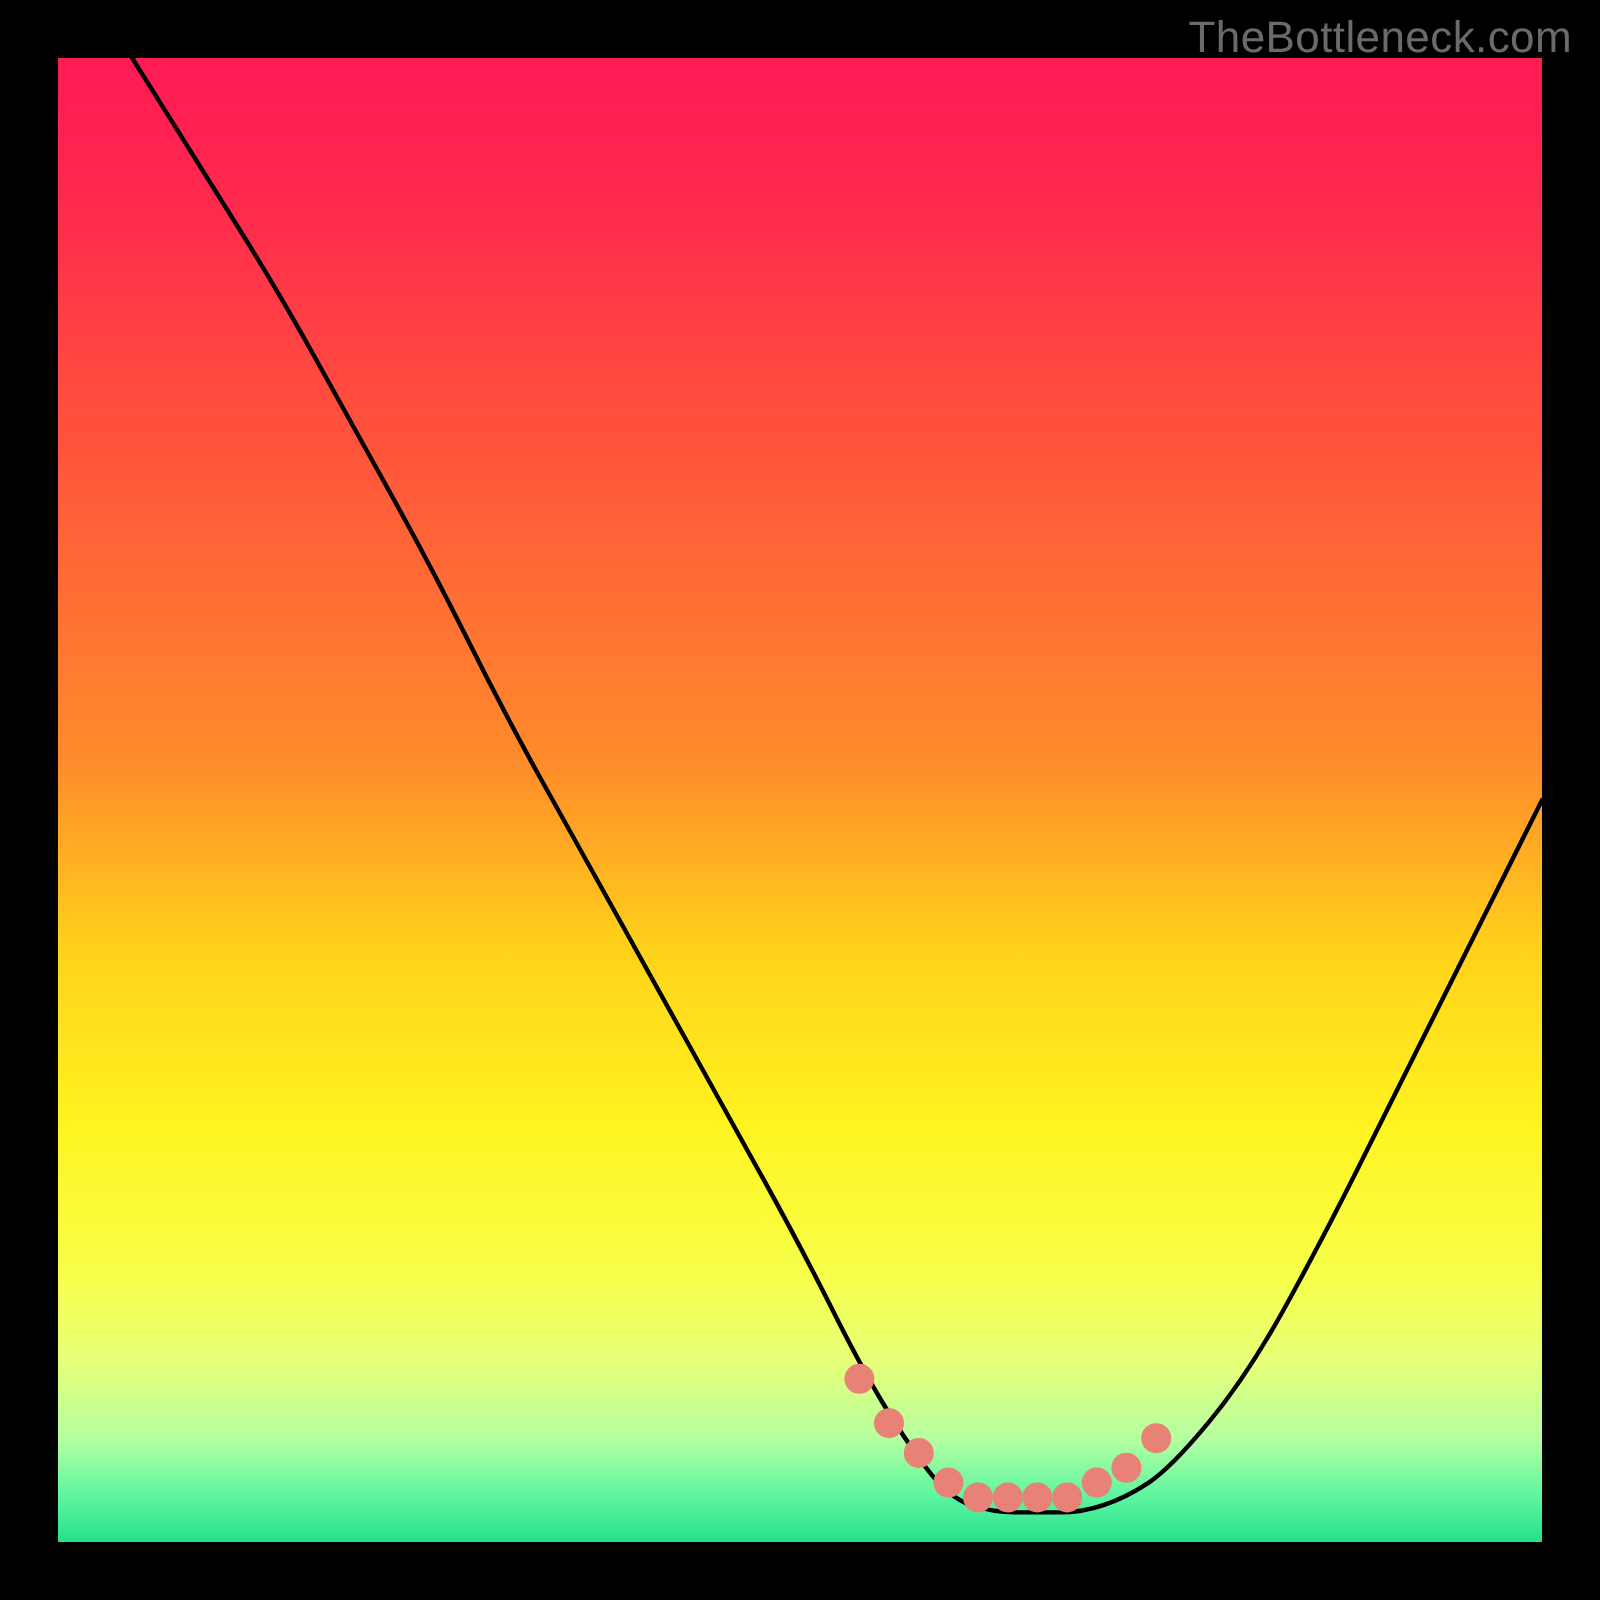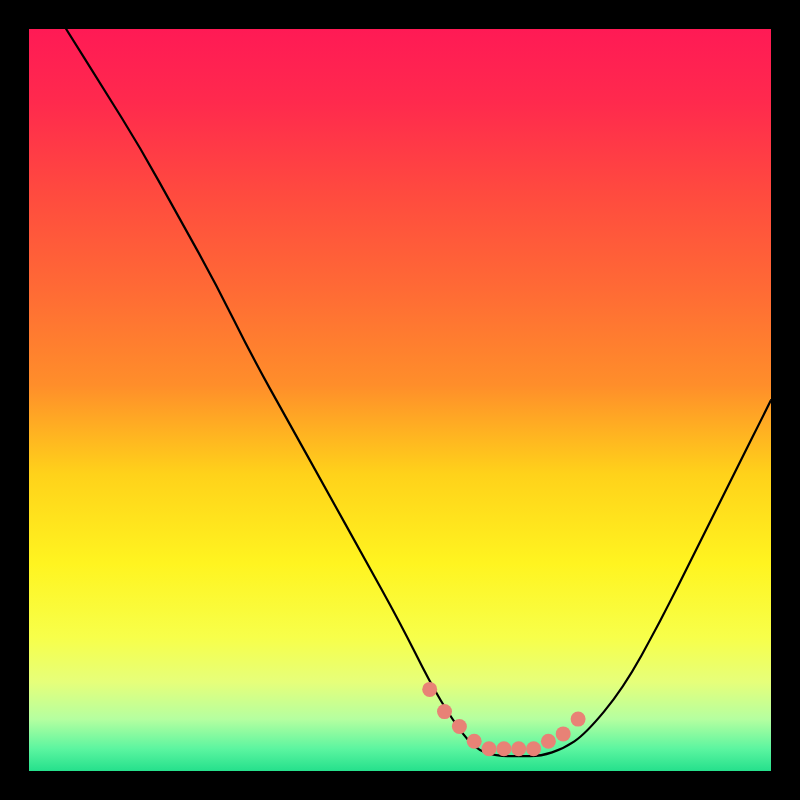--- a/index.html
+++ b/index.html
@@ -35,20 +35,21 @@
     height: 742px;
   }
   svg {
     display: block;
   }
 </style>
 </head>
 <body>
 
 <div class="frame">
+  <div class="watermark">TheBottleneck.com</div>
   <div class="plot">
     <svg id="chart-svg" width="742" height="742" viewBox="0 0 742 742">
       <defs>
         <linearGradient id="bg-grad" x1="0" y1="0" x2="0" y2="1">
             <stop offset="0%" stop-color="#ff1a55"></stop>
             <stop offset="10%" stop-color="#ff2a4d"></stop>
             <stop offset="22%" stop-color="#ff4a3f"></stop>
             <stop offset="35%" stop-color="#ff6a35"></stop>
             <stop offset="48%" stop-color="#ff8e2a"></stop>
             <stop offset="60%" stop-color="#ffd21a"></stop>

